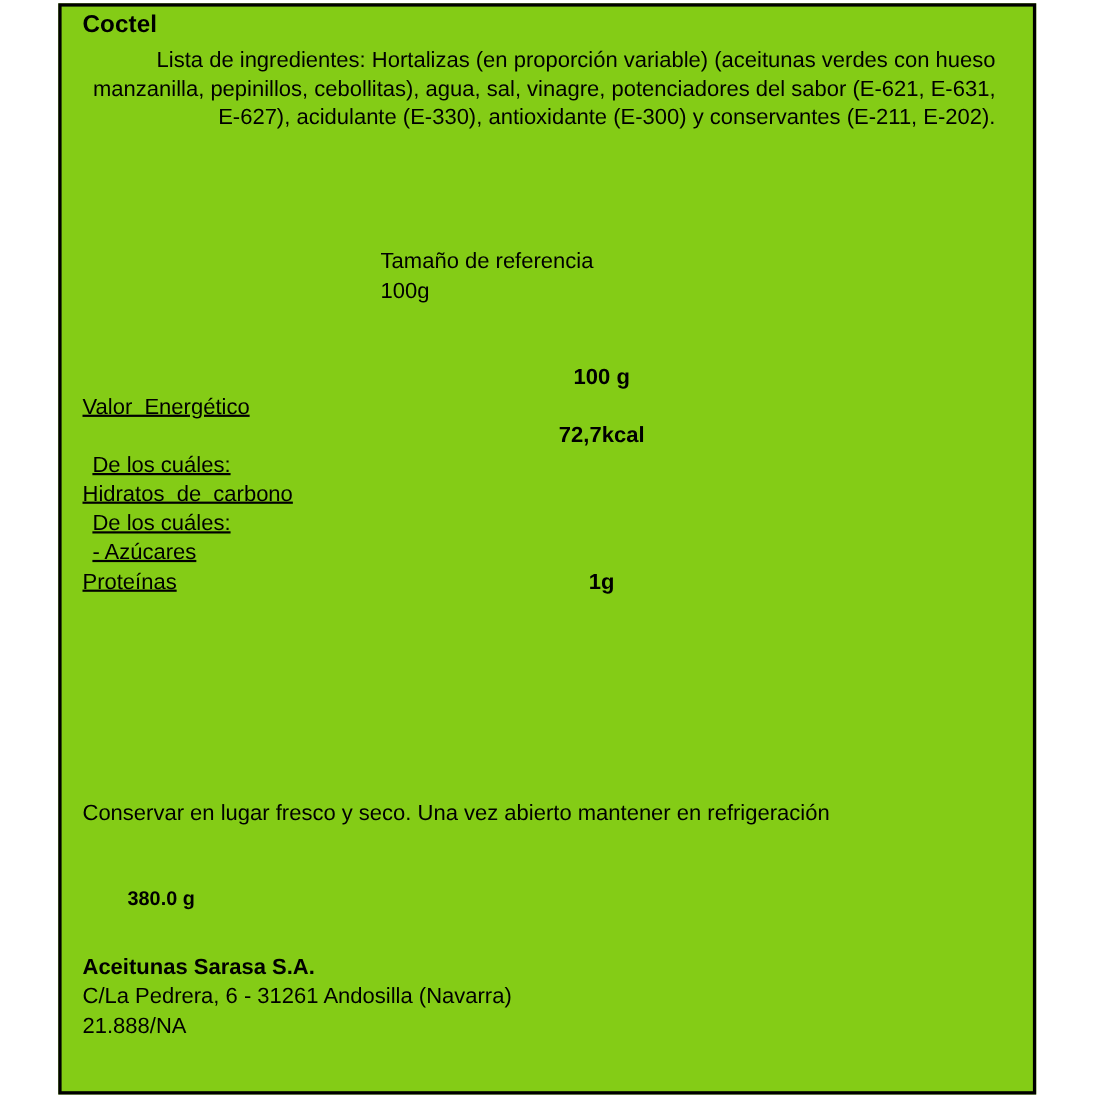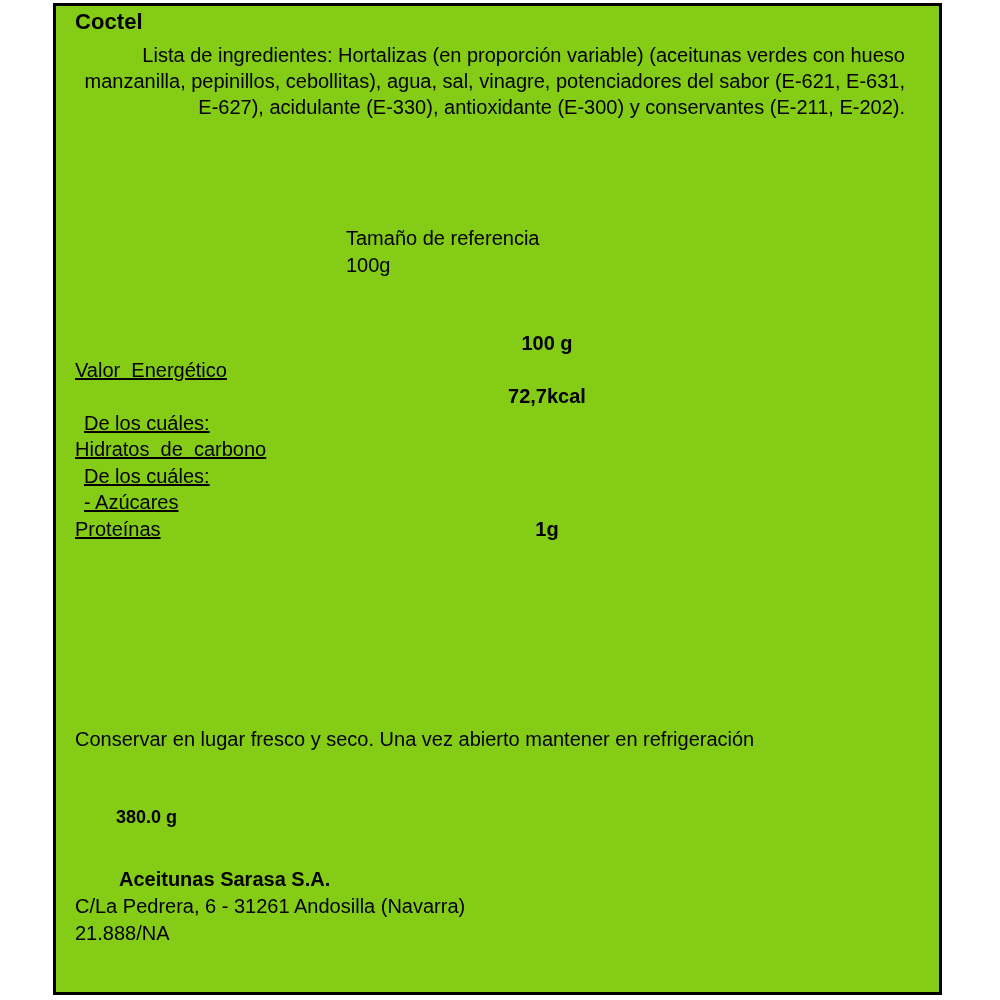--- a/index.html
+++ b/index.html
@@ -122,21 +122,20 @@
   
   #manufacturer {
     position: absolute;
     left: 19px;
     top: 860px;
     font-size: 20px;
     line-height: 27px;
   }
   #manufacturer .company {
     font-weight: bold;
-    margin-left: 44px;
   }
 </style>
 </head>
 <body>
 
 <div id="label-frame">
   <div class="inner">
 
     <div id="product-title">Coctel</div>
 

